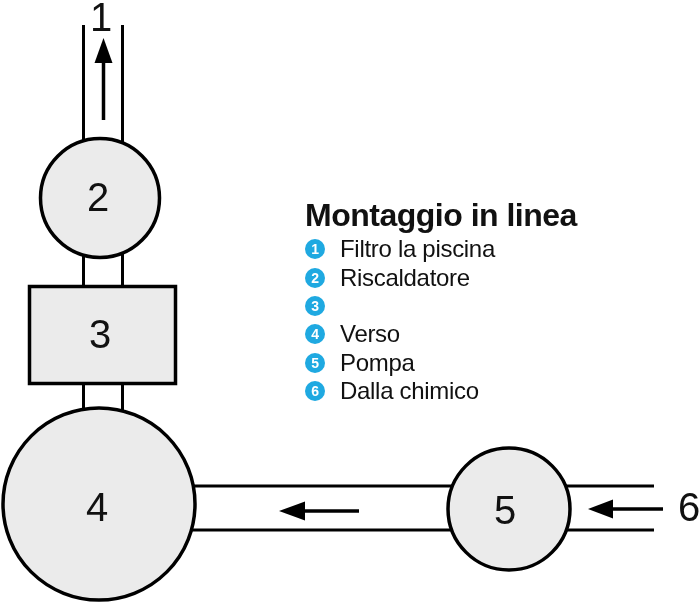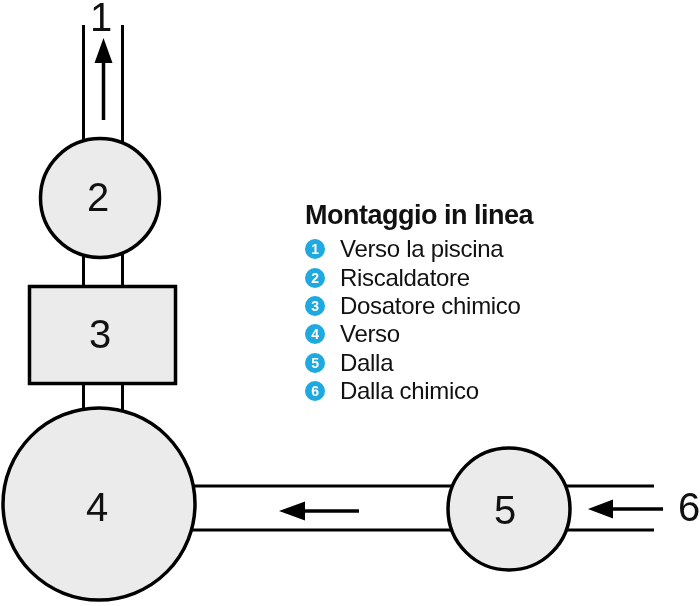--- a/index.html
+++ b/index.html
@@ -47,21 +47,21 @@
     text-anchor: middle;
   }
   
   .legend {
     position: absolute;
     left: 305px;
     top: 201px;
     color: #111111;
   }
   .legend-title {
-    font-size: 27px;
+    font-size: 32px;
     font-weight: 700;
     line-height: 29px;
     letter-spacing: -0.5px;
     margin: 0 0 5px 0;
     white-space: nowrap;
   }
   .legend-item {
     display: flex;
     align-items: center;
     gap: 15px;
@@ -140,45 +140,44 @@
     <text class="num" x="689" y="507" dy="0.35em">6</text>
   </svg>
 
   <div class="legend">
     <div class="legend-title">Montaggio in linea</div>
 
     <div class="legend-item">
       <span class="legend-bullet">
           <span>1</span>
         </span>
-      <span>Verso la piscina</span>
+      <span>Filtro la piscina</span>
     </div>
     <div class="legend-item">
       <span class="legend-bullet">
           <span>2</span>
         </span>
       <span>Riscaldatore</span>
     </div>
     <div class="legend-item">
       <span class="legend-bullet">
           <span>3</span>
         </span>
-      <span>Dosatore chimico</span>
     </div>
     <div class="legend-item">
       <span class="legend-bullet">
           <span>4</span>
         </span>
       <span>Verso</span>
     </div>
     <div class="legend-item">
       <span class="legend-bullet">
           <span>5</span>
         </span>
-      <span>Dalla</span>
+      <span>Pompa</span>
     </div>
     <div class="legend-item">
       <span class="legend-bullet">
           <span>6</span>
         </span>
       <span>Dalla chimico</span>
     </div>
   </div>
 
 </div>

